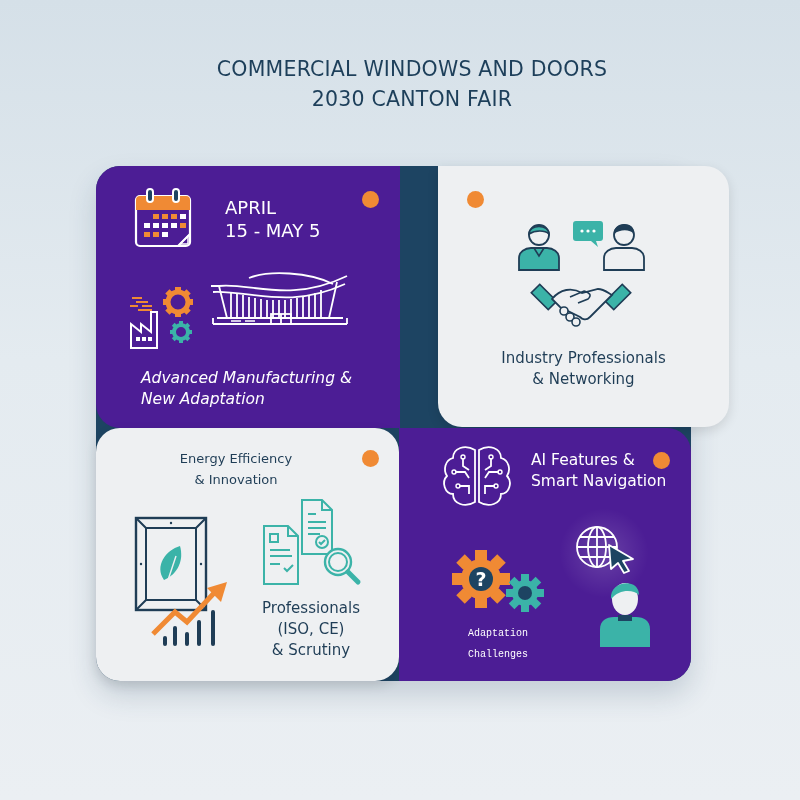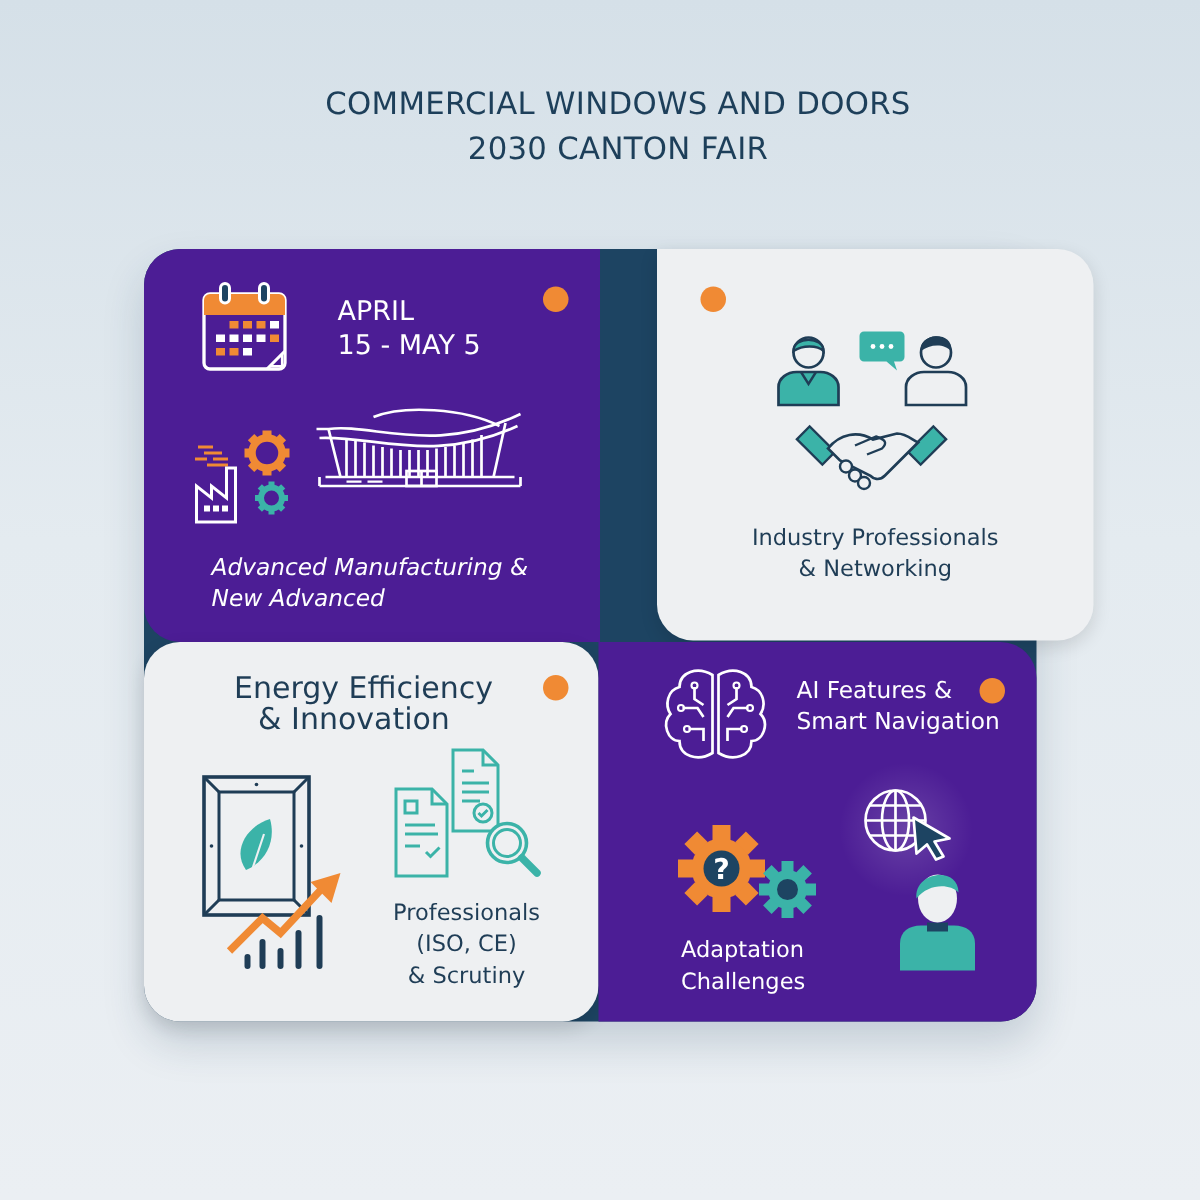--- a/index.html
+++ b/index.html
@@ -130,21 +130,21 @@
               <rect x="-2" y="6" width="4" height="5" transform="rotate(45)"></rect>
             <rect x="-11" y="-2" width="5" height="4" transform="rotate(45)"></rect>
               <rect x="6" y="-2" width="5" height="4" transform="rotate(45)"></rect>
           </g>
         </g>
       </svg>
     </div>
 
     <div class="txt" style="left:45px; top:202px;font-style:italic;">
       <div>Advanced Manufacturing &amp;</div>
-      <div>New Advanced</div>
+      <div>New Adaptation</div>
     </div>
   </div>
 
   <div class="card light c-tr">
     <div class="dot" style="left:29px; top:25px;"></div>
 
     <div class="abs" style="left:80px; top:49px;">
       <svg width="120" height="120" viewBox="0 0 120 120">
 
         <g>
@@ -177,21 +177,21 @@
 
     <div class="txt center" style="left:0; width:291px; top:182px; font-size:15px;">
       <div>Industry Professionals</div>
       <div>&amp; Networking</div>
     </div>
   </div>
 
   <div class="card light c-bl">
     <div class="dot" style="left:266px; top:22px;"></div>
 
-    <div class="txt center" style="left:60px; width:160px; top:20px; font-size:20px;">
+    <div class="txt center" style="left:60px; width:160px; top:20px; font-size:13px;">
       <div>Energy Efficiency</div>
       <div>&amp; Innovation</div>
     </div>
 
     <div class="abs" style="left:38px; top:88px;">
       <svg width="76" height="98" viewBox="0 0 76 98">
         <rect x="2" y="2" width="70" height="92" fill="none" stroke="#1f3d56" stroke-width="2.4"></rect>
         <rect x="12" y="12" width="50" height="72" fill="none" stroke="#1f3d56" stroke-width="2"></rect>
         <path d="M2 2 L12 12 M72 2 L62 12 M2 94 L12 84 M72 94 L62 84" stroke="#1f3d56" stroke-width="2"></path>
         <circle cx="37" cy="7" r="1.2" fill="#1f3d56"></circle>
@@ -318,19 +318,19 @@
             <rect x="-4" y="-19" width="8" height="7" transform="rotate(45)"></rect>
               <rect x="-4" y="12" width="8" height="7" transform="rotate(45)"></rect>
             <rect x="-19" y="-4" width="7" height="8" transform="rotate(45)"></rect>
               <rect x="12" y="-4" width="7" height="8" transform="rotate(45)"></rect>
           </g>
           <circle r="7" fill="#1d4462"></circle>
         </g>
       </svg>
     </div>
 
-    <div class="txt" style="left:55px; top:195px; font-size:15px;">
+    <div class="txt" style="left:69px; top:195px; font-size:10px;font-family:Liberation Mono, monospace;">
       <div>Adaptation</div>
       <div>Challenges</div>
     </div>
   </div>
 
 </div>
 
 </body></html>

